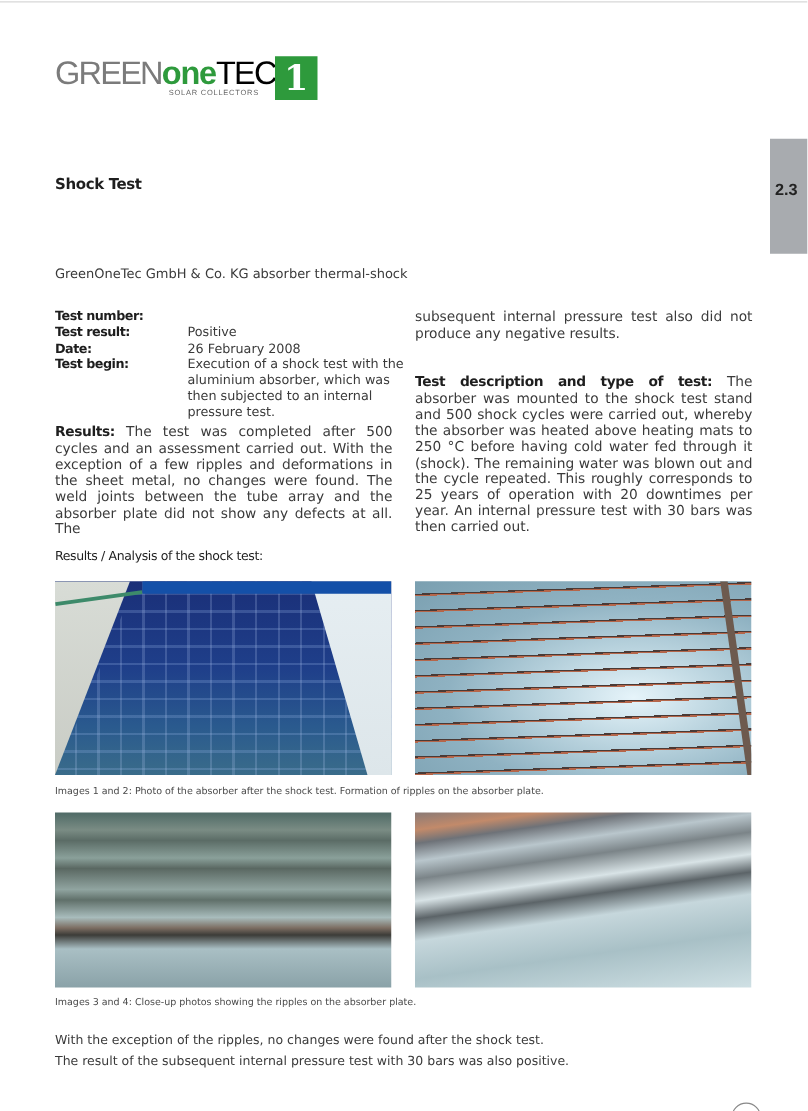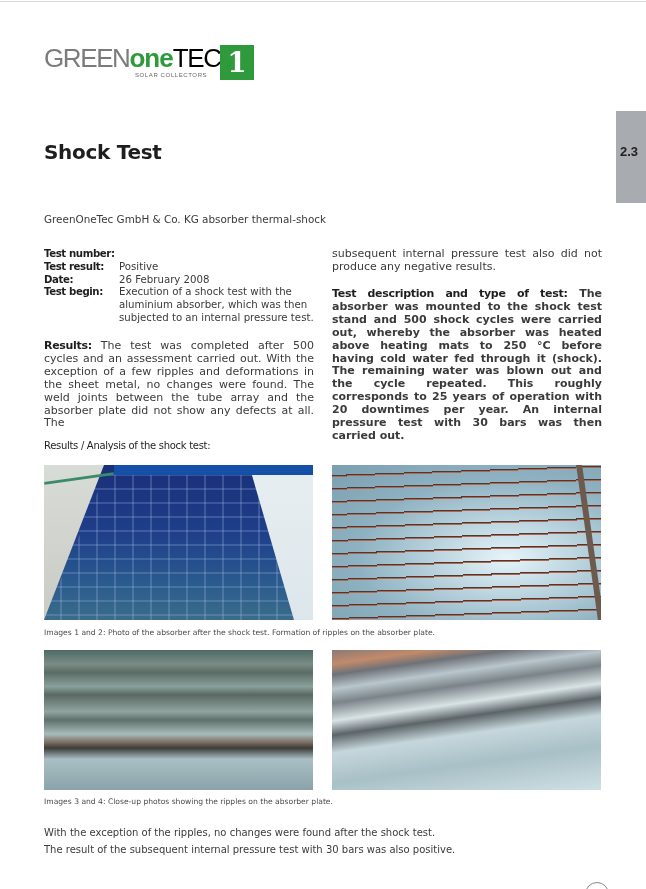--- a/index.html
+++ b/index.html
@@ -20,35 +20,35 @@
     font-size: 6px; letter-spacing: 0.6px; color: #666; white-space: nowrap; }
   .logo-badge { position: absolute; left: 176px; top: 1px; width: 34px; height: 35px; background: #2e9a3c;
     display: flex; align-items: center; justify-content: center; }
   .logo-badge span { color: #fff; font-family: "DejaVu Serif", serif; font-weight: bold; font-size: 28px; line-height: 28px; }
 
   
   .chapter-tab { position: absolute; left: 616px; top: 111px; width: 30px; height: 92px; background: #a8abaf; }
   .chapter-num { position: absolute; left: 620px; top: 144px; font-size: 13px; font-weight: bold; color: #222;
     font-family: "Liberation Sans", sans-serif; }
 
-  .page-title { position: absolute; left: 44px; top: 140px; font-size: 20px; font-weight: bold; color: #1e1e1e;
+  .page-title { position: absolute; left: 44px; top: 140px; font-size: 12px; font-weight: bold; color: #1e1e1e;
     font-family: "DejaVu Sans", sans-serif; letter-spacing: -0.3px; }
   .subtitle { position: absolute; left: 44px; top: 177px; font-size: 10.4px; color: #3a3a3a; margin-top: 36px; }
 
   
   .info { position: absolute; left: 44px; top: 248px; width: 280px; font-size: 10.2px; line-height: 12.8px; }
-  .info-row { display: flex; }
+  .info-row { display: flex; gap: 31px; }
   .info-label { width: 75px; flex: 0 0 75px; font-weight: bold; color: #1e1e1e; letter-spacing: -0.4px; }
   .info-value { flex: 1; color: #3a3a3a; }
 
   .col-text { position: absolute; font-size: 11px; line-height: 12.9px; color: #3a3a3a; text-align: justify; }
   .col-text b { color: #1e1e1e; letter-spacing: -0.3px; }
   .results { left: 44px; top: 340px; width: 270px; }
   .right-top { left: 332px; top: 248px; width: 270px; }
-  .right-desc { left: 332px; top: 288px; width: 270px; font-weight: bold; }
+  .right-desc { left: 332px; top: 300px; width: 270px; }
 
   .section-heading { position: absolute; left: 44px; top: 440px; font-size: 10px; font-weight: normal; color: #1e1e1e; letter-spacing: -0.3px; }
 
   .photo { position: absolute; overflow: hidden; }
   .photo-1 { left: 44px; top: 465px; width: 269px; height: 155px;
     background:
       linear-gradient(100deg, transparent 0 26%, rgba(0,0,0,0) 26%),
       repeating-linear-gradient(180deg, rgba(255,255,255,0.0) 0 9px, rgba(150,180,230,0.25) 9px 11px, rgba(255,255,255,0) 11px 14px),
       linear-gradient(180deg, #1a2f78 0%, #1f3f8a 45%, #2a5a8e 75%, #3a6c8a 100%);
   }

